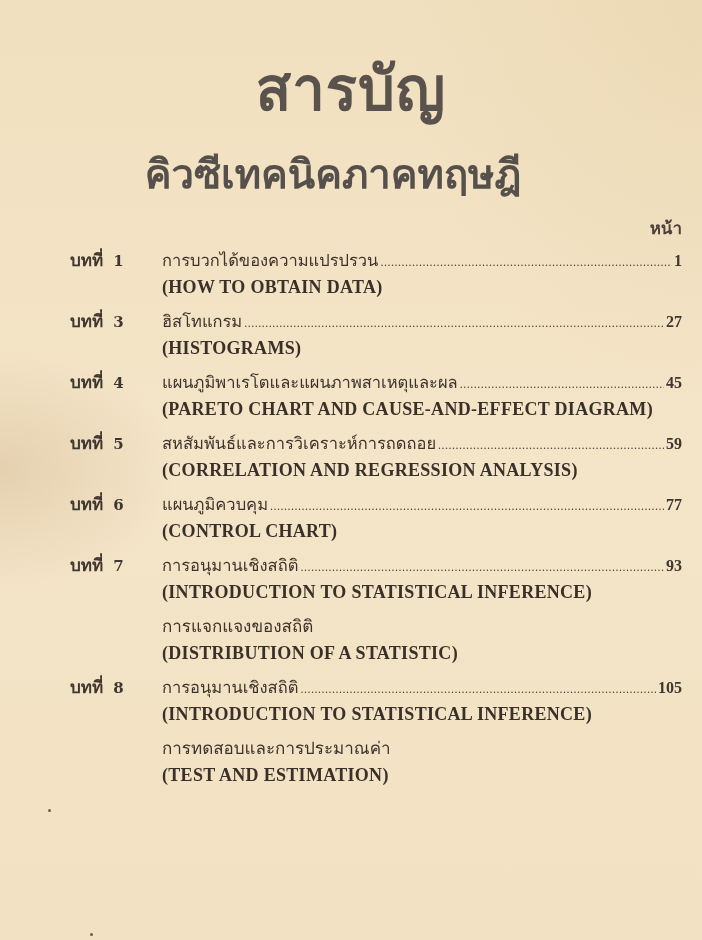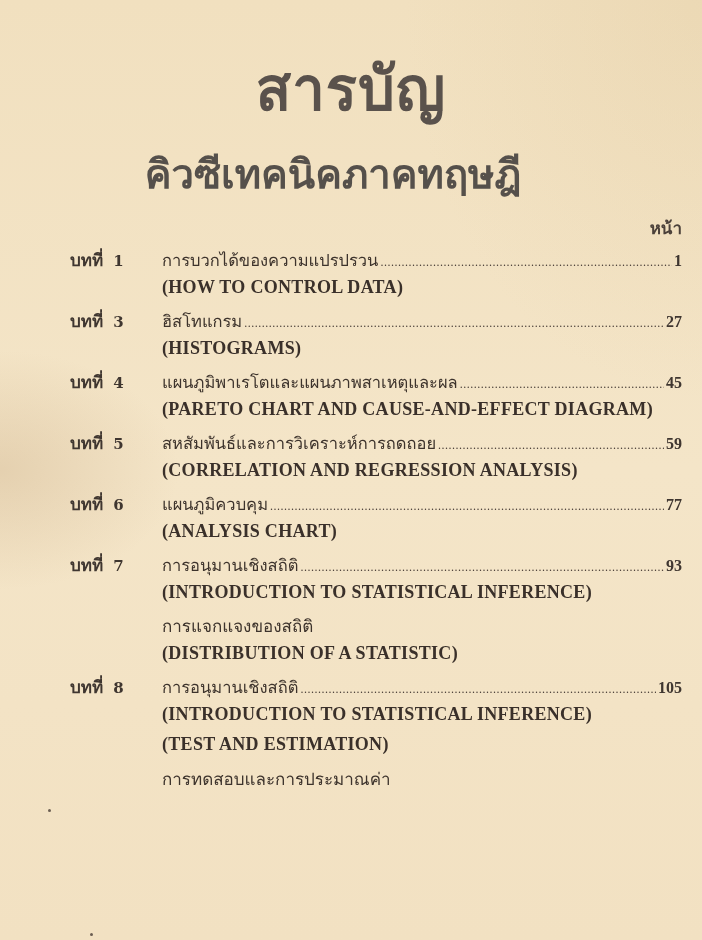--- a/index.html
+++ b/index.html
@@ -142,21 +142,21 @@
     <div class="entry">
       <div class="line">
         <span class="chap-label"><span>บทที่</span><span class="chap-num">1</span></span>
         <span class="th-title">การบวกได้ของความแปรปรวน</span>
         <span class="leader"></span>
         <span class="pg">1</span>
       </div>
     </div>
 
     <div class="entry">
-      <div class="line en-title">(HOW TO CONTROL DATA)</div>
+      <div class="line en-title">(HOW TO OBTAIN DATA)</div>
     </div>
 
     <div class="entry">
       <div class="line">
         <span class="chap-label"><span>บทที่</span><span class="chap-num">3</span></span>
         <span class="th-title">ฮิสโทแกรม</span>
         <span class="leader"></span>
         <span class="pg">27</span>
       </div>
       <div class="line en-title">(HISTOGRAMS)</div>
@@ -182,21 +182,21 @@
       <div class="line en-title">(CORRELATION AND REGRESSION ANALYSIS)</div>
     </div>
 
     <div class="entry">
       <div class="line">
         <span class="chap-label"><span>บทที่</span><span class="chap-num">6</span></span>
         <span class="th-title">แผนภูมิควบคุม</span>
         <span class="leader"></span>
         <span class="pg">77</span>
       </div>
-      <div class="line en-title">(ANALYSIS CHART)</div>
+      <div class="line en-title">(CONTROL CHART)</div>
     </div>
 
     <div class="entry">
       <div class="line">
         <span class="chap-label"><span>บทที่</span><span class="chap-num">7</span></span>
         <span class="th-title">การอนุมานเชิงสถิติ</span>
         <span class="leader"></span>
         <span class="pg">93</span>
       </div>
       <div class="line en-title">(INTRODUCTION TO STATISTICAL INFERENCE)</div>
@@ -205,21 +205,21 @@
     </div>
 
     <div class="entry">
       <div class="line">
         <span class="chap-label"><span>บทที่</span><span class="chap-num">8</span></span>
         <span class="th-title">การอนุมานเชิงสถิติ</span>
         <span class="leader"></span>
         <span class="pg">105</span>
       </div>
       <div class="line en-title">(INTRODUCTION TO STATISTICAL INFERENCE)</div>
+      <div class="line th-sub">การทดสอบและการประมาณค่า</div>
       <div class="line en-title">(TEST AND ESTIMATION)</div>
-      <div class="line th-sub">การทดสอบและการประมาณค่า</div>
     </div>
 
   </div>
 
   <span class="speck" style="left:48px; top:801px;"></span>
   <span class="speck" style="left:90px; top:925px;"></span>
 </div>
 
 </body></html>

